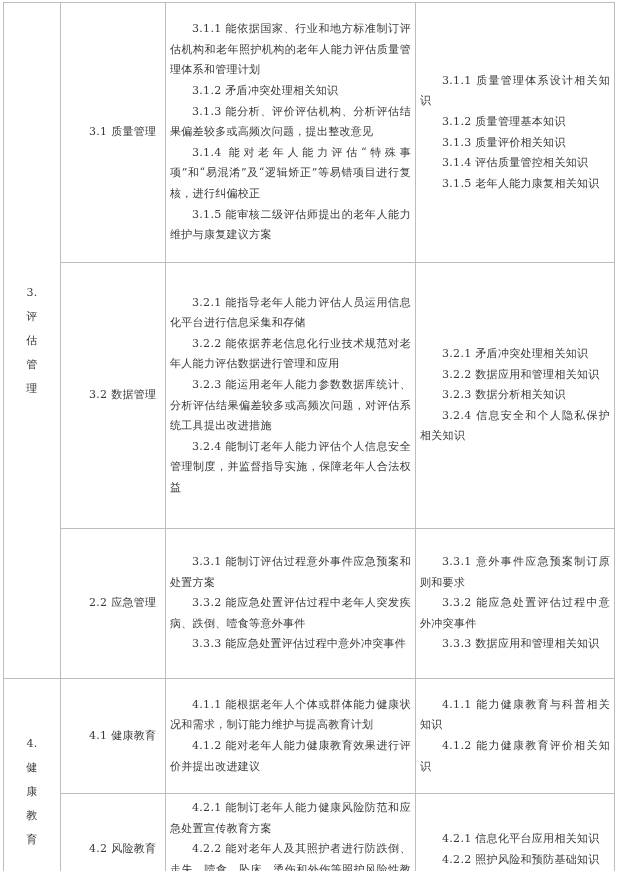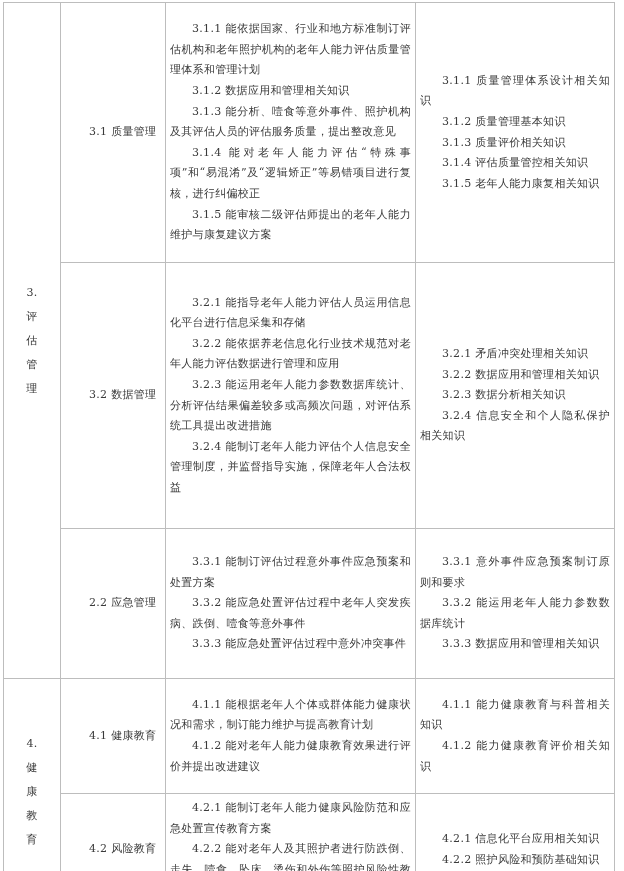--- a/index.html
+++ b/index.html
@@ -40,22 +40,22 @@
         <span class="vchar">评</span>
         <span class="vchar">估</span>
         <span class="vchar">管</span>
         <span class="vchar">理</span>
       </td>
       <td class="unit">
         <span>3.1 质量管理</span>
       </td>
       <td class="skills">
         <span class="para">3.1.1 能依据国家、行业和地方标准制订评估机构和老年照护机构的老年人能力评估质量管理体系和管理计划</span>
-        <span class="para">3.1.2 数据应用和管理相关知识</span>
-        <span class="para">3.1.3 能分析、噎食等意外事件、照护机构及其评估人员的评估服务质量，提出整改意见</span>
+        <span class="para">3.1.2 矛盾冲突处理相关知识</span>
+        <span class="para">3.1.3 能分析、评价评估机构、分析评估结果偏差较多或高频次问题，提出整改意见</span>
         <span class="para">3.1.4 能对老年人能力评估“特殊事项”和“易混淆”及“逻辑矫正”等易错项目进行复核，进行纠偏校正</span>
         <span class="para">3.1.5 能审核二级评估师提出的老年人能力维护与康复建议方案</span>
       </td>
       <td class="knowledge">
         <span class="para">3.1.1 质量管理体系设计相关知识</span>
         <span class="para">3.1.2 质量管理基本知识</span>
         <span class="para">3.1.3 质量评价相关知识</span>
         <span class="para">3.1.4 评估质量管控相关知识</span>
         <span class="para">3.1.5 老年人能力康复相关知识</span>
       </td>
@@ -83,21 +83,21 @@
       <td class="unit">
         <span>2.2 应急管理</span>
       </td>
       <td class="skills">
         <span class="para">3.3.1 能制订评估过程意外事件应急预案和处置方案</span>
         <span class="para">3.3.2 能应急处置评估过程中老年人突发疾病、跌倒、噎食等意外事件</span>
         <span class="para">3.3.3 能应急处置评估过程中意外冲突事件</span>
       </td>
       <td class="knowledge">
         <span class="para">3.3.1 意外事件应急预案制订原则和要求</span>
-        <span class="para">3.3.2 能运用老年人能力参数数据库统计</span>
+        <span class="para">3.3.2 能应急处置评估过程中意外冲突事件</span>
         <span class="para">3.3.3 数据应用和管理相关知识</span>
       </td>
     </tr>
 
     <tr class="r4">
       <td class="module" rowspan="2">
         <span class="vchar">4.</span>
         <span class="vchar">健</span>
         <span class="vchar">康</span>
         <span class="vchar">教</span>

